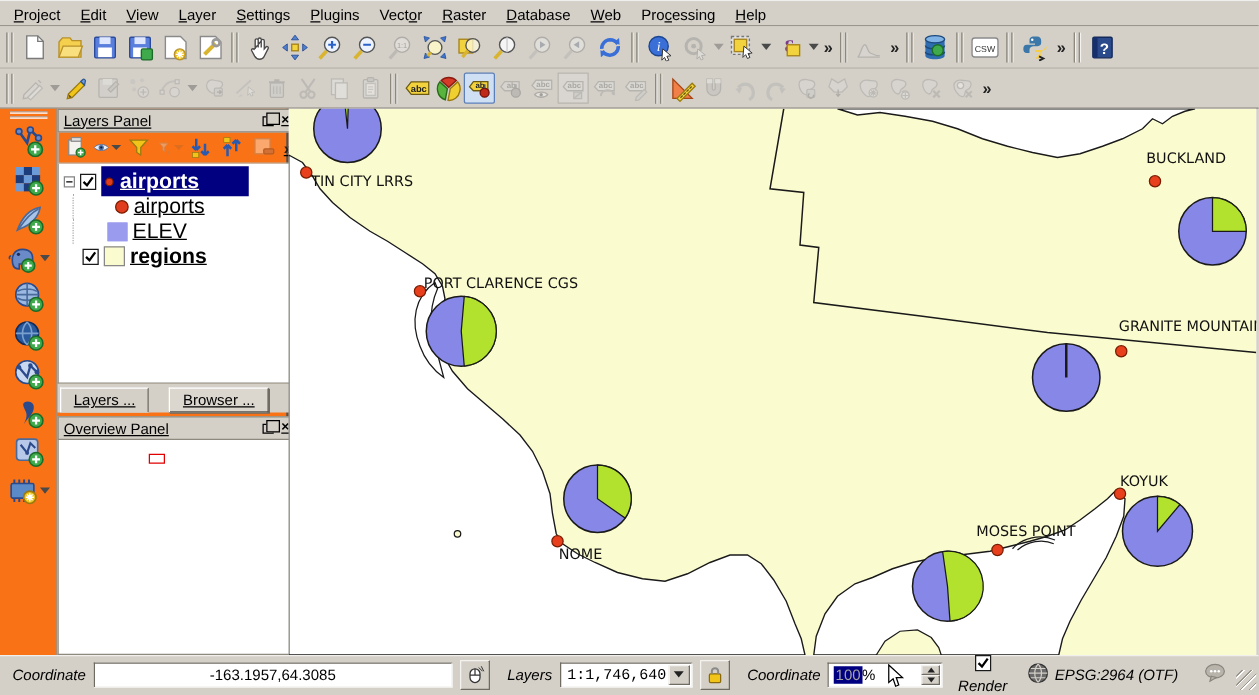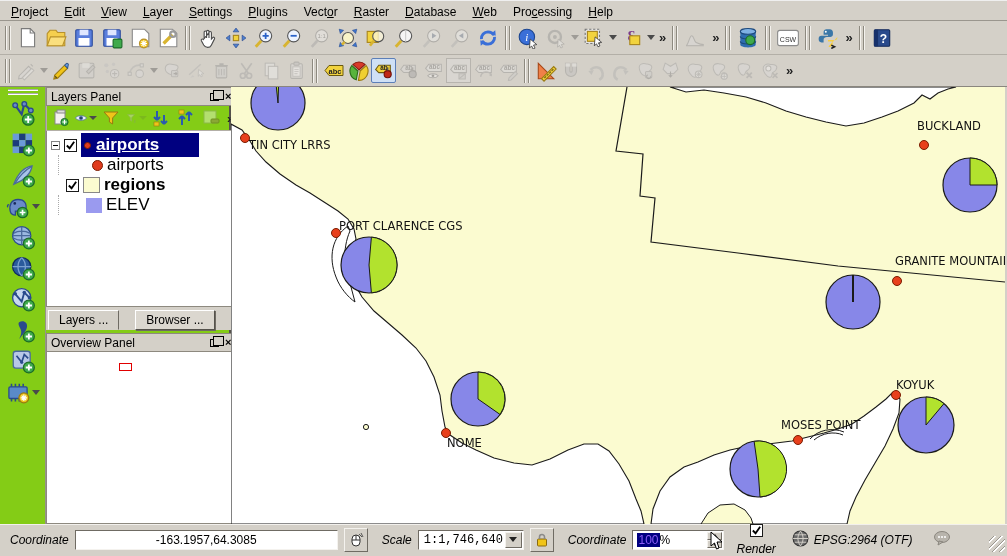--- a/index.html
+++ b/index.html
@@ -21,21 +21,21 @@
   .tsep i { width:2px; height:100%; background:#b9b5ad; border-left:1px solid #8d897f; border-right:1px solid #f4f2ee; }
   .tbtn { width:28px; height:28px; display:flex; align-items:center; justify-content:center; flex:0 0 auto; }
   .tb2 .tbtn { width:25px; height:25px; }
   .tbtn.sel { border:1px solid #5c7fb8; background:#cfe0f5; border-radius:2px; }
   .dis { opacity:.38; filter:grayscale(70%); }
   .caret { width:0; height:0; border-left:4px solid transparent; border-right:4px solid transparent; border-top:5px solid #4a4a4a; margin:0 1px; align-self:center; }
   .ovf { font-weight:bold; font-size:13px; padding:0 3px; color:#222; }
 
   
   .main { display:flex; height:437px; }
-  .left-dock { width:231px; display:flex; background:#84cc16; border-right:2px solid #55524c; }
+  .left-dock { width:231px; display:flex; background:#f97316; border-right:2px solid #55524c;text-decoration:underline; }
   .vtoolbar { width:45px; padding:2px 2px; display:flex; flex-direction:column; align-items:center; gap:1px; }
   .vhandle { width:30px; height:6px; border-top:2px groove #fff; border-bottom:2px groove #fff; margin-bottom:2px; }
   .vbtn { width:36px; height:30px; display:flex; align-items:center; justify-content:center; }
   .panels { flex:1; display:flex; flex-direction:column; border-left:1px solid #979389; }
 
   .panel-title { height:19px; display:flex; align-items:center; padding:0 4px; border:1px solid #8d897f; background:#d4d0c8; }
   .panel-title .pt-label { flex:1; font-size:12px; }
   .pt-btn { width:14px; height:14px; display:flex; align-items:center; justify-content:center; font-size:11px; line-height:1; }
   .float-glyph { position:relative; width:9px; height:8px; border:1px solid #000; background:#d4d0c8; }
   .float-glyph::before { content:""; position:absolute; left:2px; top:-4px; width:9px; height:8px; border:1px solid #000; background:#d4d0c8; }
@@ -65,27 +65,27 @@
 
   
   .map-canvas { position:relative; width:774px; height:437px; background:#fff; }
   .map-canvas svg { display:block; }
 
   
   .statusbar { height:30px; display:flex; align-items:center; gap:6px; padding:0 6px 0 10px;
                background:#d4d0c8; border-top:1px solid #f2f0ec; position:relative; }
   .sb-label { white-space:nowrap;font-style:italic; }
   .sunken { border:1px solid; border-color:#6f6b63 #f4f2ee #f4f2ee #6f6b63; background:#fff; height:20px; display:flex; align-items:center; }
-  .coord-field { width:263px; justify-content:center; font-size:12px; }
+  .coord-field { width:287px; justify-content:center; font-size:12px; }
   .sb-btn { width:24px; height:24px; border:1px solid; border-color:#f4f2ee #6f6b63 #6f6b63 #f4f2ee; background:#d4d0c8; display:flex; align-items:center; justify-content:center; }
   .scale-combo { width:106px; padding-left:5px; position:relative;font-family:Liberation Mono, monospace; }
   .combo-arrow { position:absolute; right:1px; top:1px; bottom:1px; width:17px; background:#d4d0c8; border:1px solid; border-color:#f4f2ee #6f6b63 #6f6b63 #f4f2ee; display:flex; align-items:center; justify-content:center; }
   .combo-arrow i { width:0; height:0; border-left:4px solid transparent; border-right:4px solid transparent; border-top:5px solid #222; }
   .mag-field { width:92px; padding-left:4px; position:relative; }
-  .mag-sel { background:#000080; color:#8b5cf6; padding:0 1px; }
+  .mag-sel { background:#000080; color:#a3a3a3; padding:0 1px; }
   .spin { position:absolute; right:1px; top:1px; bottom:1px; width:15px; display:flex; flex-direction:column; }
   .spin b { flex:1; background:#d4d0c8; border:1px solid; border-color:#f4f2ee #6f6b63 #6f6b63 #f4f2ee; display:flex; align-items:center; justify-content:center; }
   .spin b i { width:0; height:0; border-left:3px solid transparent; border-right:3px solid transparent; }
   .spin .up i { border-bottom:4px solid #222; }
   .spin .dn i { border-top:4px solid #222; }
   .render-wrap { display:flex; align-items:center; gap:5px; margin-left:6px;flex-direction:column; }
   .crs-wrap { display:flex; align-items:center; gap:5px; margin-left:10px; }
   .grip { position:absolute; right:2px; bottom:2px; width:16px; height:16px;
           background:repeating-linear-gradient(135deg,transparent 0 3px,#9a968e 3px 4px,#fff 4px 5px); }
   .cursor-arrow { position:absolute; left:710px; top:6px; z-index:5; }
@@ -729,34 +729,34 @@
               <span class="lbl">airports</span>
             </span>
           </div>
           <div class="tree-row">
             <span class="tree-indent"></span>
               <span style="width:10px;"></span>
             <span class="sym-dot" style="width:11px;height:11px;"></span>
             <span>airports</span>
           </div>
           <div class="tree-row">
+            <span class="tree-indent"></span>
+              <span style="width:4px;"></span>
+            <span class="sym-sq" style="background:#9a9aef;border-color:#9a9aef;width:16px;height:15px;"></span>
+            <span>ELEV</span>
+          </div>
+          <div class="tree-row">
             <span style="width:11px;"></span>
             <span class="cbx">
                 <svg width="11" height="11" viewBox="0 0 12 12">
                   <path d="M2 6l3 3 5-7" fill="none" stroke="#000" stroke-width="2"></path>
                 </svg>
               </span>
             <span class="sym-sq" style="background:#fbfbd0;width:17px;height:16px;"></span>
             <span class="lbl-bold">regions</span>
-          </div>
-          <div class="tree-row">
-            <span class="tree-indent"></span>
-              <span style="width:4px;"></span>
-            <span class="sym-sq" style="background:#9a9aef;border-color:#9a9aef;width:16px;height:15px;"></span>
-            <span>ELEV</span>
           </div>
         </div>
         <div class="dock-tabs">
           <span class="dock-tab">Layers ...</span>
           <span class="dock-tab inactive">Browser ...</span>
         </div>
 
         <div class="panel-title" style="margin-top:3px;">
           <span class="pt-label">Overview Panel</span>
           <span class="pt-btn">
@@ -846,21 +846,21 @@
   <div class="statusbar">
     <span class="sb-label">Coordinate</span>
     <div class="sunken coord-field">-163.1957,64.3085</div>
     <div class="sb-btn">
         <svg width="16" height="16" viewBox="0 0 16 16">
           <rect x="4" y="3" width="8" height="11" rx="4" fill="#fff" stroke="#333"></rect>
           <path d="M8 3v5M4 8h8" stroke="#333"></path>
           <path d="M11 2l3 3M13 1l2 4" stroke="#333" stroke-width=".8"></path>
         </svg>
       </div>
-    <span class="sb-label" style="margin-left:8px;">Scale</span>
+    <span class="sb-label" style="margin-left:8px;">Layers</span>
     <div class="sunken scale-combo">
       <span>1:1,746,640</span>
       <span class="combo-arrow">
           <i></i>
         </span>
     </div>
     <div class="sb-btn">
         <svg width="16" height="16" viewBox="0 0 16 16">
           <rect x="3.5" y="7" width="9" height="7" rx="1" fill="#f0c419" stroke="#8a6a10"></rect>
           <path d="M5.5 7V5a2.5 2.5 0 015 0v2" fill="none" stroke="#8a8a8a" stroke-width="1.6"></path>

